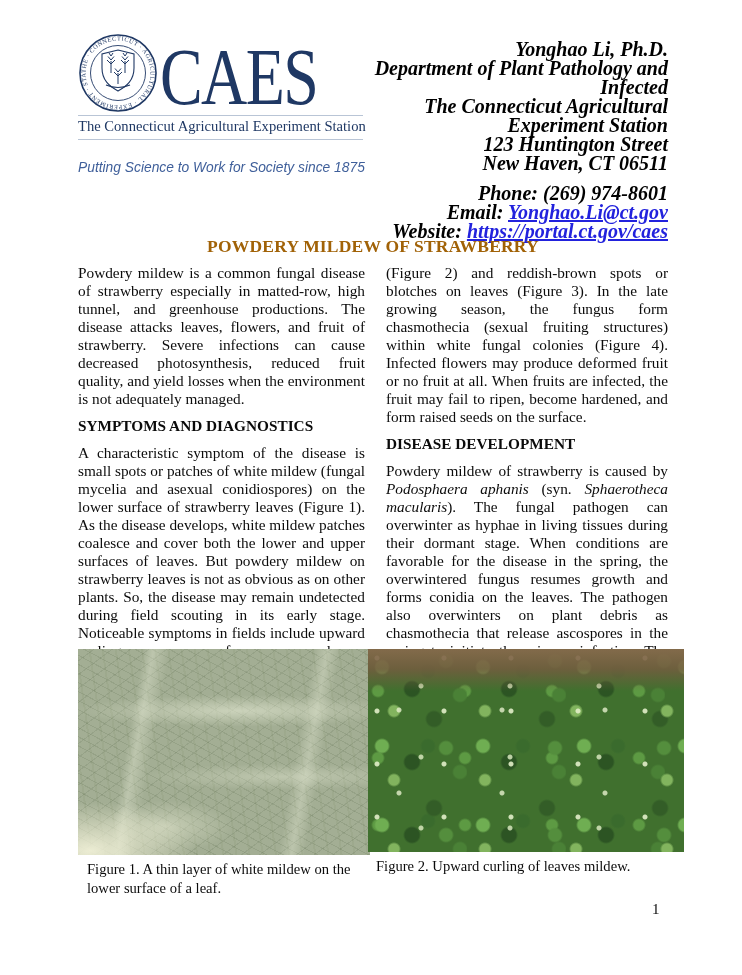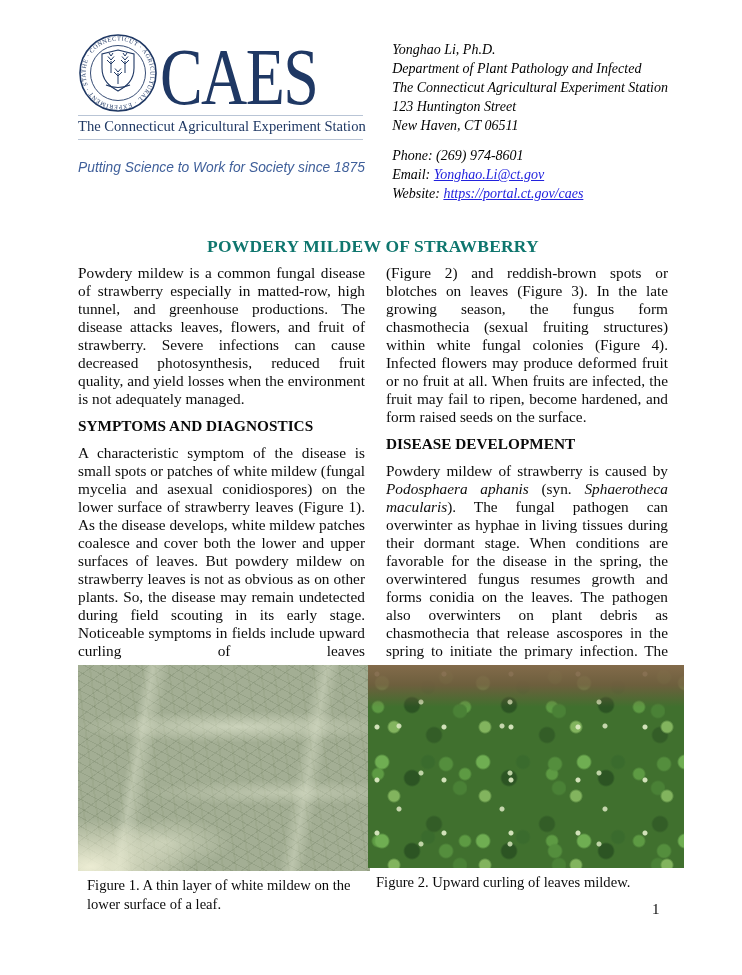--- a/index.html
+++ b/index.html
@@ -51,44 +51,45 @@
     font-family: "Liberation Sans", sans-serif;
     font-style: italic;
     font-size: 13.8px;
     line-height: 17px;
     color: #3f5f9a;
     white-space: nowrap;
     padding-top: 18px;
   }
 
   .contact-block {
-    font-weight: normal;
+    text-align: right;
+    font-weight: bold;
     font-style: italic;
-    font-size: 14px;
+    font-size: 20px;
     line-height: 19px;
     padding-top: 7px;
     color: #000000;
   }
   .contact-spacer { height: 11px; }
   .link {
     color: #2222dd;
     text-decoration: underline;
     cursor: pointer;
   }
 
   
   .doc-title {
     position: absolute;
     left: 78px; top: 236px;
     width: 590px;
     text-align: center;
     font-weight: bold;
     font-size: 17.5px;
     letter-spacing: 0.2px;
-    color: #0f766e;
+    color: #a16207;
   }
 
   
   .columns {
     position: absolute;
     left: 78px; top: 264px;
     width: 590px;
     display: flex;
     gap: 21px;
     align-items: center;
@@ -104,21 +105,21 @@
   .col h2 {
     font-size: 15.3px;
     line-height: 18px;
     font-weight: bold;
     margin: 9px 0 9px 0;
     text-align: left;
   }
   .species { font-style: italic; }
 
   
-  .figure { position: absolute; margin-top: 16px; }
+  .figure { position: absolute; }
   .figure-1 { left: 78px;  top: 649px; width: 292px; }
   .figure-2 { left: 368px; top: 649px; width: 316px; }
   .fig-img { width: 100%; display: block; }
 
   .fig1-img {
     height: 206px;
     background-color: #a3ae94;
     background-image:
       radial-gradient(ellipse 150px 70px at 4% 98%, rgba(240,240,215,0.95), rgba(240,240,215,0) 70%),
       radial-gradient(ellipse 90px 34px at 30% 86%, rgba(228,232,208,0.55), rgba(228,232,208,0) 75%),

